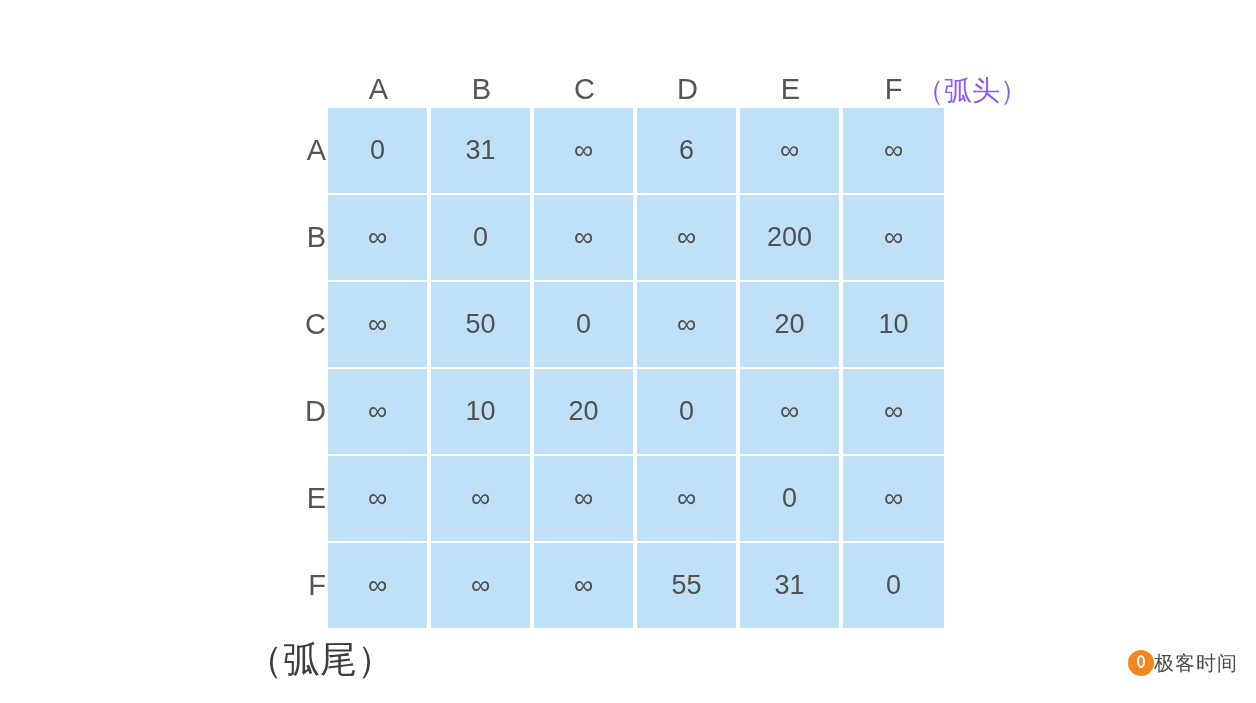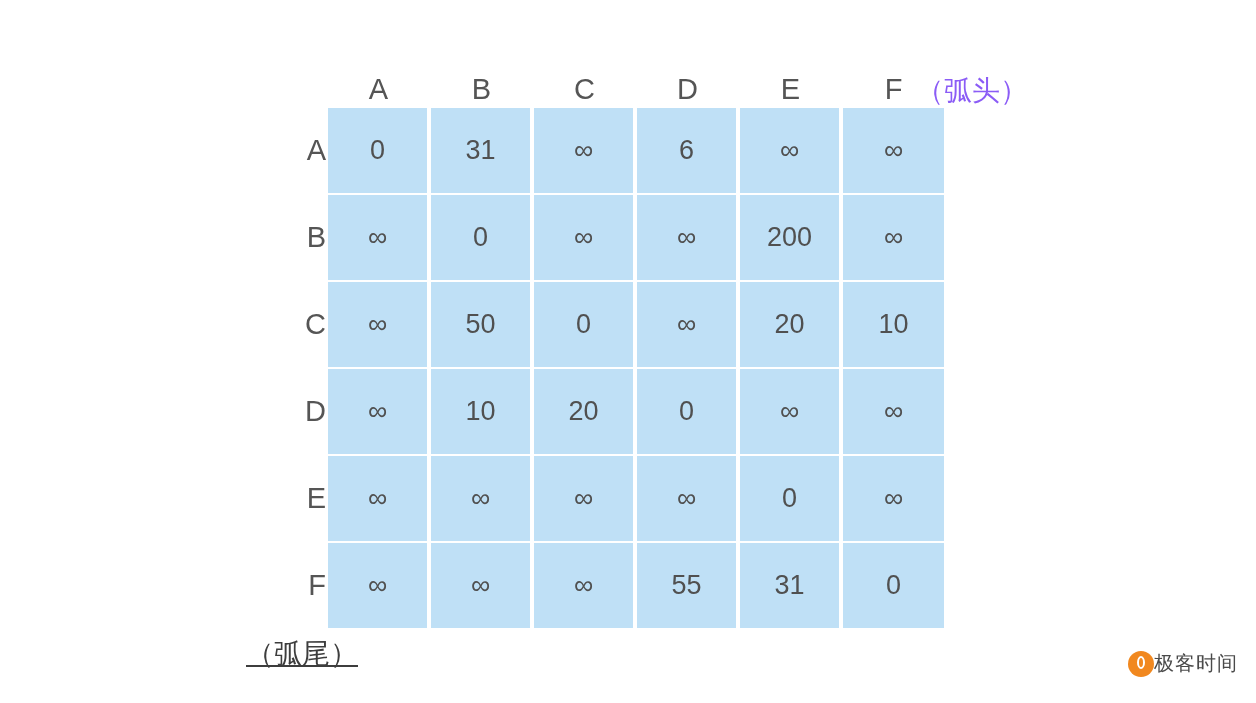--- a/index.html
+++ b/index.html
@@ -89,33 +89,31 @@
     left: 916px;
     top: 72px;
     font-size: 28px;
     color: #8b5cf6;
     white-space: nowrap;
   }
   .label-tail {
     position: absolute;
     left: 246px;
     top: 635px;
-    font-size: 28px;
+    font-size: 37px;
     color: #3d3d3d;
     white-space: nowrap;
-    text-decoration: underline;
   }
 
   
   #watermark {
     position: absolute;
     right: 18px;
     bottom: 26px;
     display: flex;
-    align-items: center;
     gap: 0;
   }
   #watermark .wm-mark {
     width: 26px;
     height: 26px;
     border-radius: 50%;
     background: #f1881f;
     position: relative;
     flex: 0 0 auto;
   }

